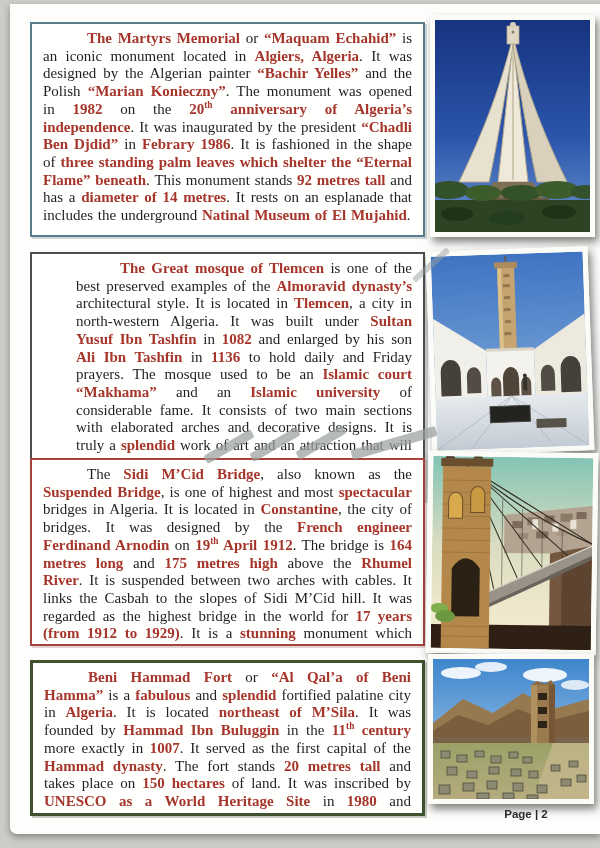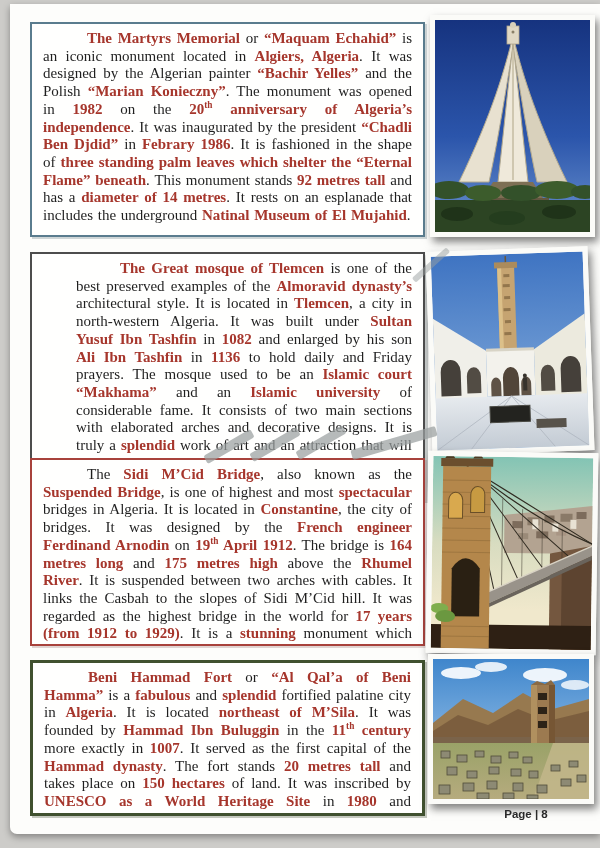--- a/index.html
+++ b/index.html
@@ -249,16 +249,16 @@
         </g>
       </svg>
     </figure>
 
     <div class="wm wm-1"></div>
     <div class="wm wm-2"></div>
     <div class="wm wm-3"></div>
     <div class="wm wm-4"></div>
     <div class="wm wm-5"></div>
 
-    <div class="page-number">Page | 8</div>
+    <div class="page-number">Page | 2</div>
 
   </div>
 </div>
 
 </body></html>

